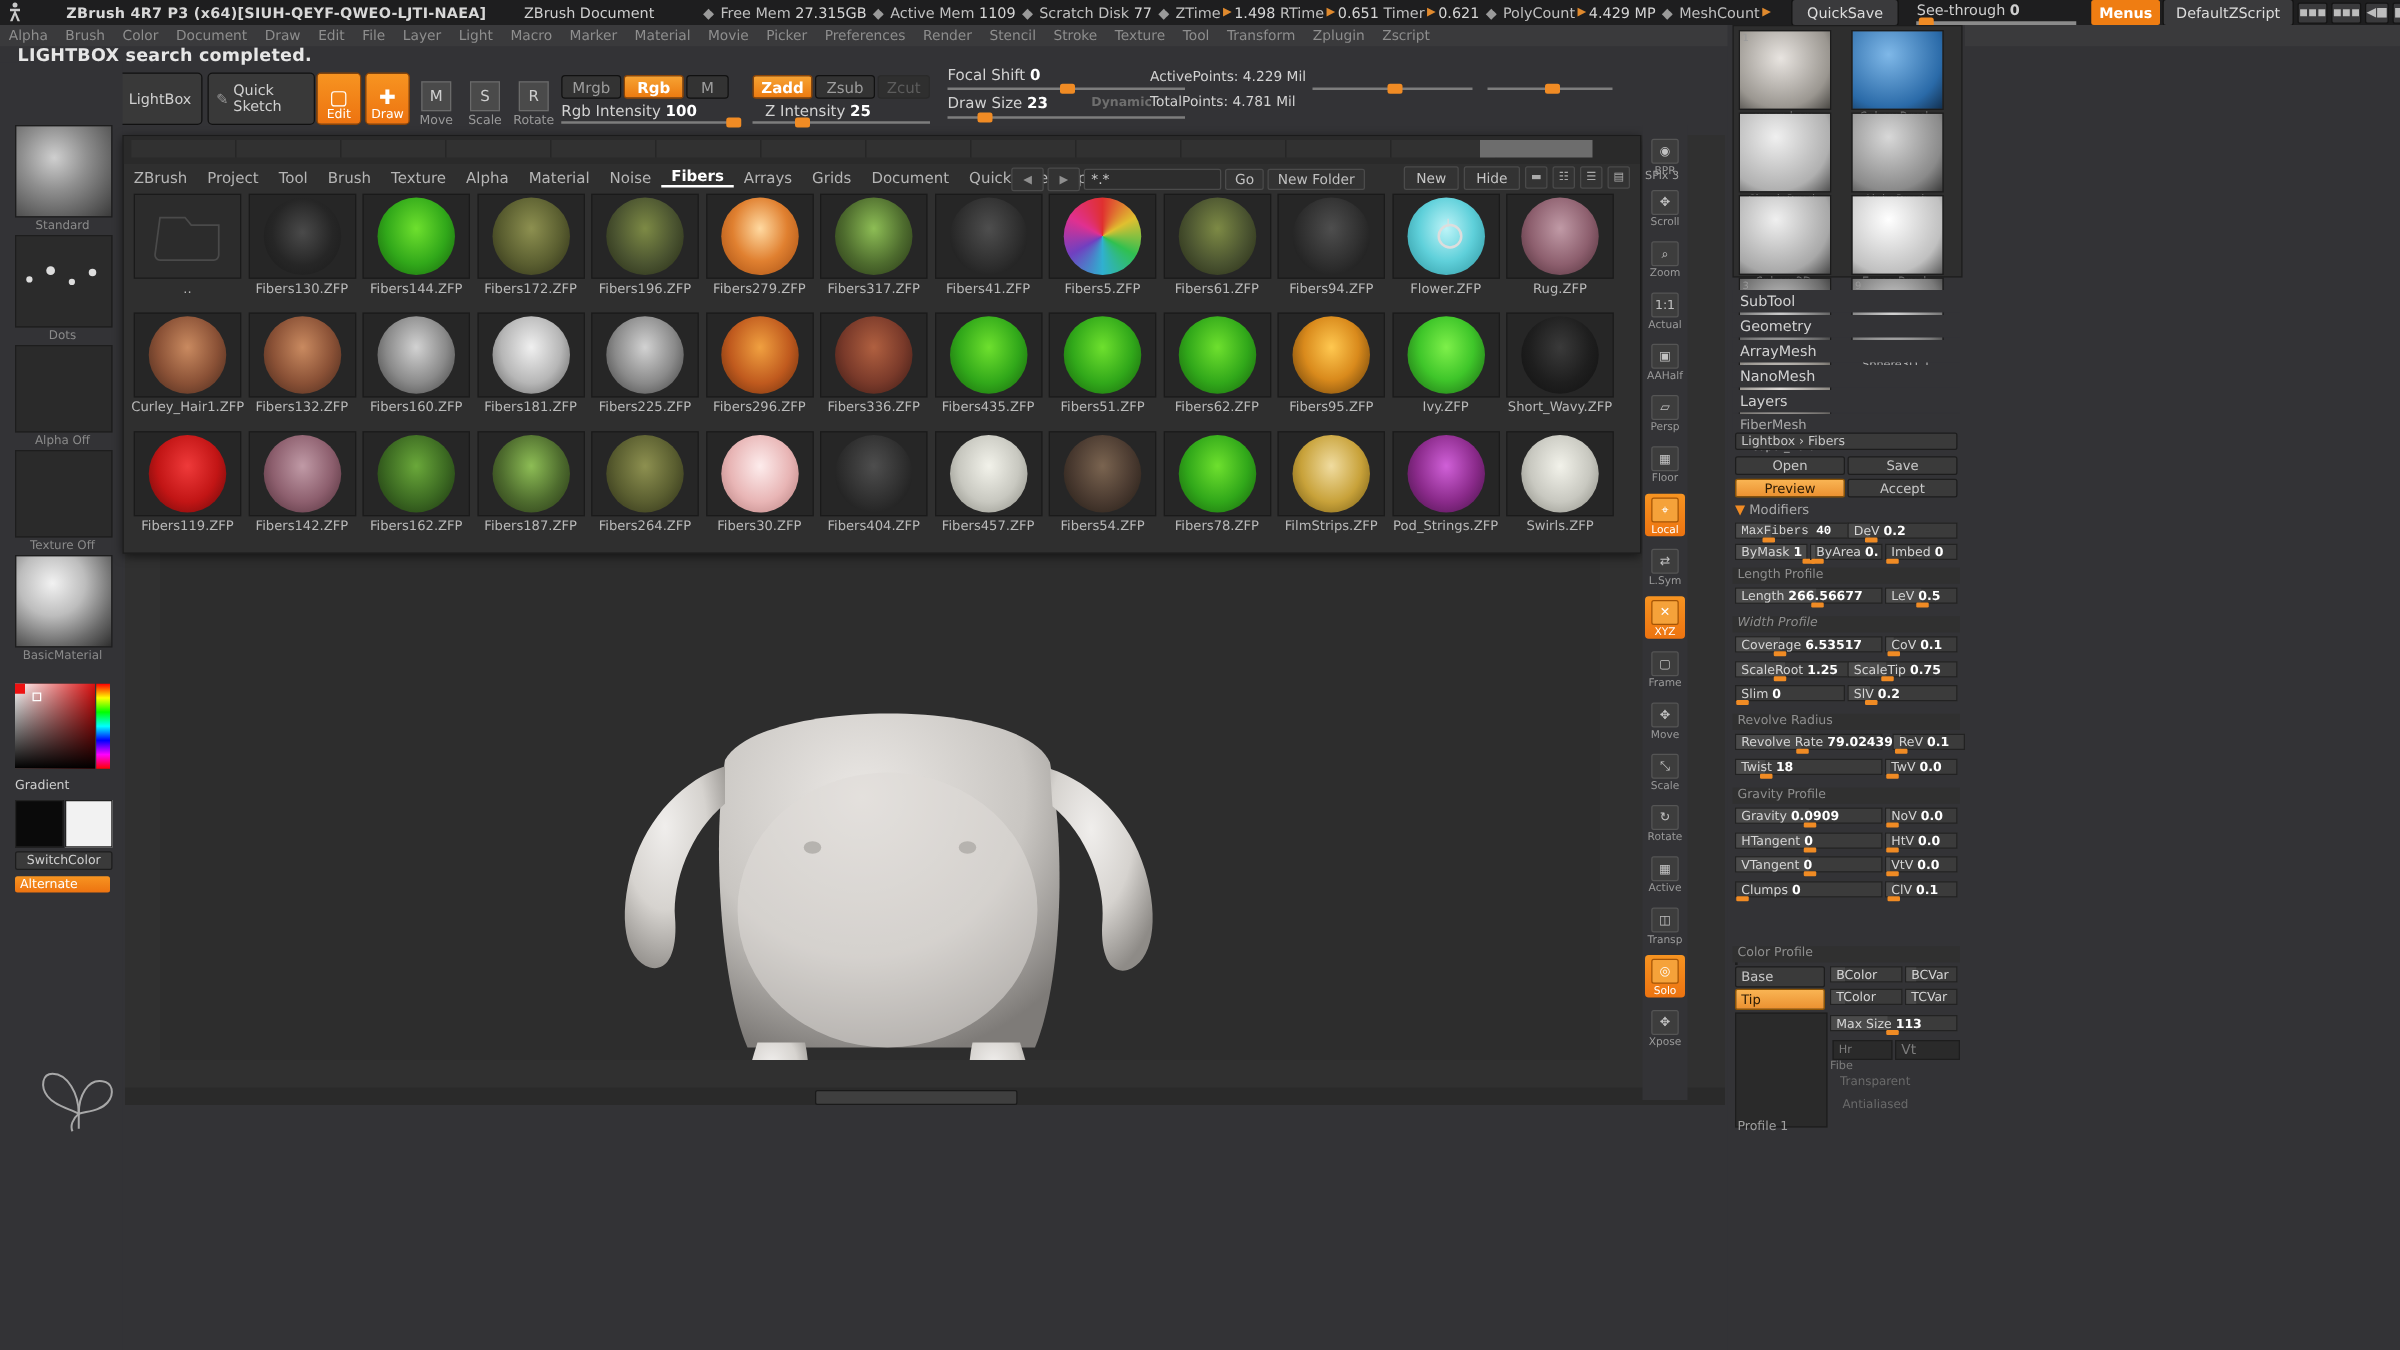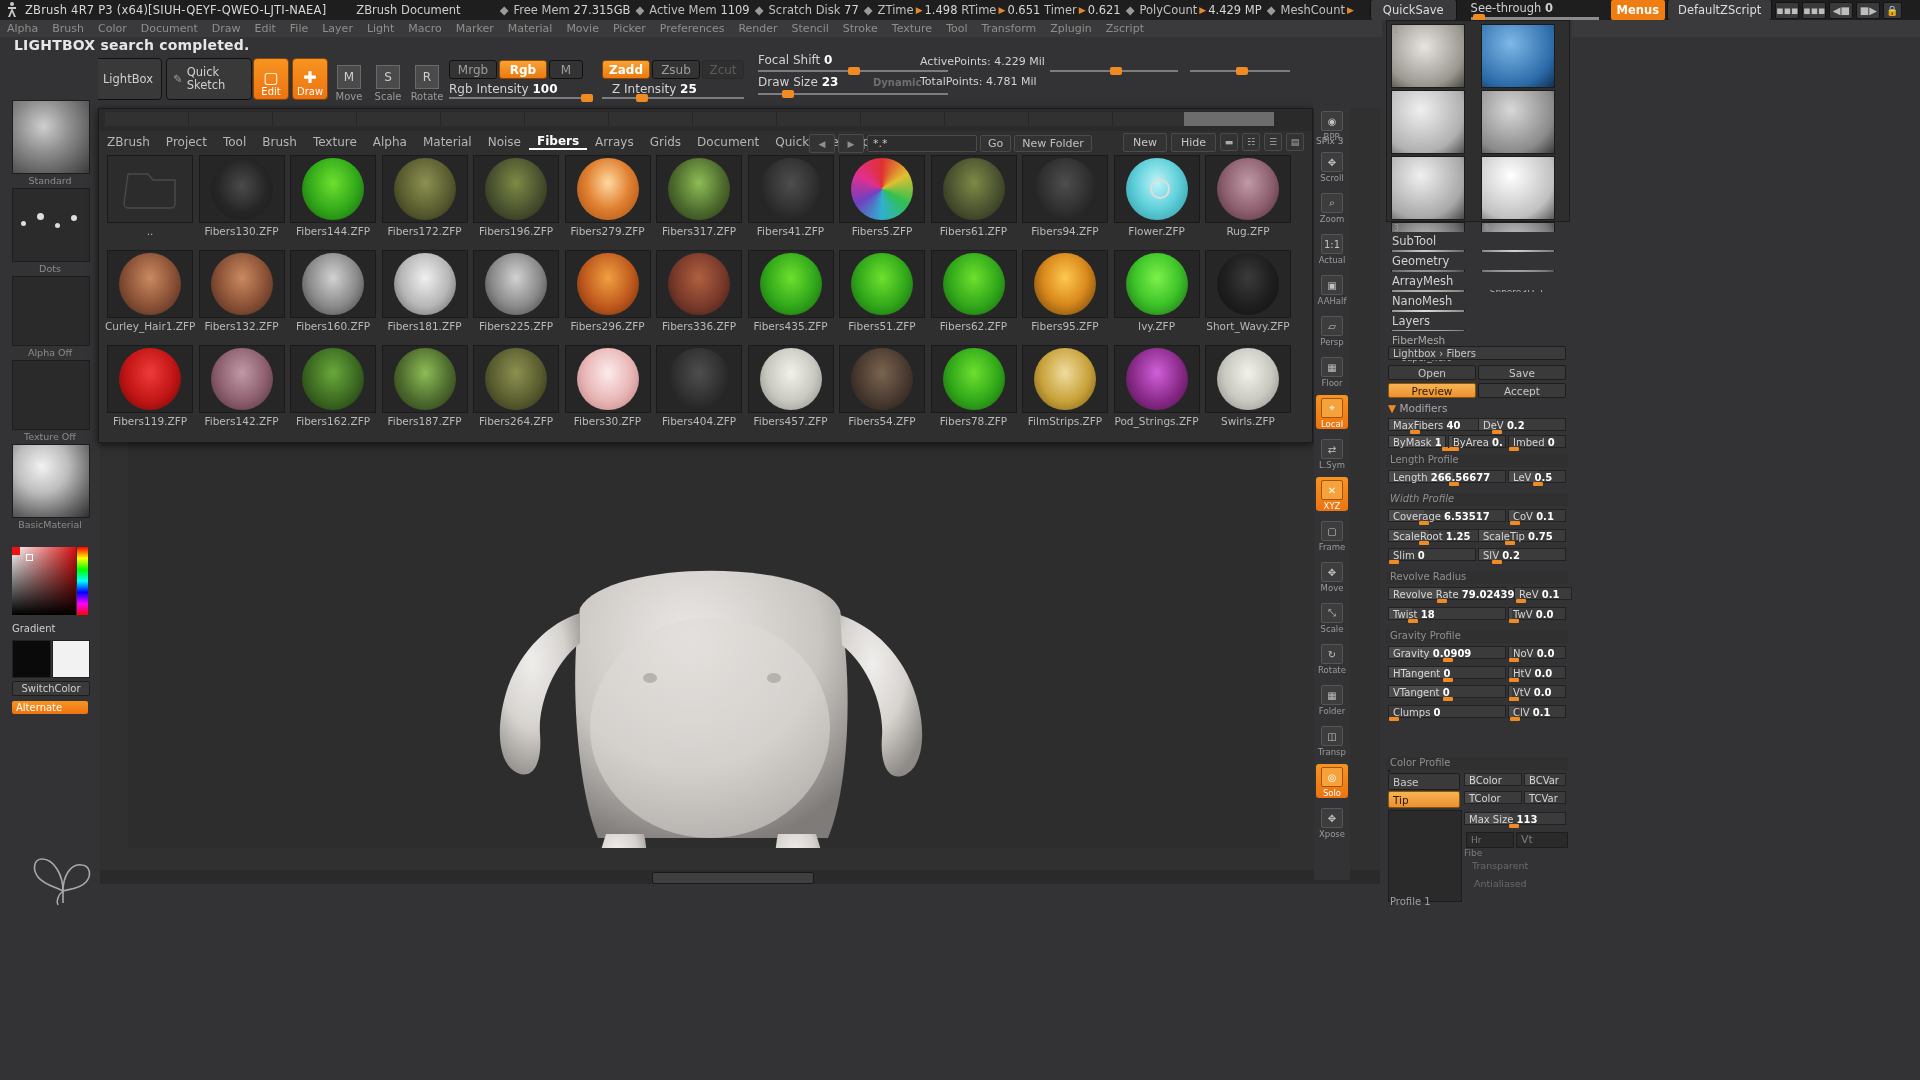--- a/index.html
+++ b/index.html
@@ -3,21 +3,21 @@
 <meta charset="utf-8">
 <style>
   html,body{margin:0;padding:0;background:#2b2b2b;}
   body{width:1920px;height:1080px;overflow:hidden;font-family:"DejaVu Sans","Liberation Sans",sans-serif;color:#b8b8b8;-webkit-font-smoothing:none;}
   #app{position:relative;width:1920px;height:1080px;background:#333336;}
 
   
   .titlebar{position:absolute;left:0;top:0;width:1920px;height:20px;background:#1e1e1f;display:flex;align-items:center;font-size:11.5px;color:#c9c9c9;white-space:nowrap;}
   .logo-z{width:18px;height:18px;margin:0 4px 0 3px;position:relative;flex:none;}
   .logo-z svg{display:block;}
-  .tb-app{font-weight:normal;letter-spacing:.2px;color:#d8d8d8;}
+  .tb-app{font-weight:bold;letter-spacing:.2px;color:#d8d8d8;margin-left:28px;}
   .tb-doc{margin-left:30px;color:#cfcfcf;}
   .tb-stats{margin-left:34px;color:#c0c0c0;display:flex;align-items:center;gap:0px;}
   .tb-stats span.sep{color:#9a9a9a;margin:0 5px;}
   .tb-stats b{font-weight:normal;color:#d6d6d6;}
   .tb-arrow{color:#e08a2e;font-size:9px;margin:0 2px;}
   .qs-btn{margin-left:14px;background:#3a3a3c;border:1px solid #121212;border-radius:3px;padding:3px 12px;font-size:11.5px;color:#ddd;}
   .see-through{margin-left:14px;display:flex;flex-direction:column;justify-content:center;}
   .st-label{font-size:11.5px;color:#cfcfcf;}
   .st-slider{position:relative;width:128px;height:3px;background:#8b8b8b;margin-top:2px;}
   .st-knob{position:absolute;left:2px;top:-3px;width:12px;height:9px;background:#f08b24;border-radius:2px;}
@@ -692,21 +692,21 @@
       <div class="rt" style="top: 500px;">
         <span class="g">⤡</span>
         <span>Scale</span>
       </div>
       <div class="rt" style="top: 541px;">
         <span class="g">↻</span>
         <span>Rotate</span>
       </div>
       <div class="rt" style="top: 582px;">
         <span class="g">▦</span>
-        <span>Folder</span>
+        <span>Active</span>
       </div>
       <div class="rt" style="top: 623px;">
         <span class="g">◫</span>
         <span>Transp</span>
       </div>
       <div class="rt on" style="top: 664px;">
         <span class="g">◎</span>
         <span>Solo</span>
       </div>
       <div class="rt" style="top: 705px;">
@@ -776,21 +776,21 @@
     <div class="rowbtn" style="left:6px;top:345px;width:88px;">Open</div>
     <div class="rowbtn" style="left:96px;top:345px;width:88px;">Save</div>
     <div class="rowbtn on" style="left:6px;top:363px;width:88px;">Preview</div>
     <div class="rowbtn" style="left:96px;top:363px;width:88px;">Accept</div>
 
     <div class="rsub" style="top:382px;padding-left:2px;">
       <span style="color:#f08b24;">▼</span> <span>Modifiers</span>
     </div>
 
     <div id="slider-host">
-        <div class="sl" style="left: 6px; top: 398px; width: 94px;">
+        <div class="sl" style="left: 6px; top: 398px; width: 94px; font-family: Liberation Mono, monospace;">
           <div class="fill" style="width: 30%;"></div>
           <span class="tx"><span>MaxFibers</span> <b>40</b></span>
           <div class="knob" style="left: 21.4px;"></div>
         </div>
         <div class="sl" style="left: 96px; top: 398px; width: 88px;">
           <div class="fill" style="width: 20%;"></div>
           <span class="tx"><span>DeV</span> <b>0.2</b></span>
           <div class="knob" style="left: 12.6px;"></div>
         </div>
         <div class="sl" style="left: 6px; top: 415px; width: 58px;">

